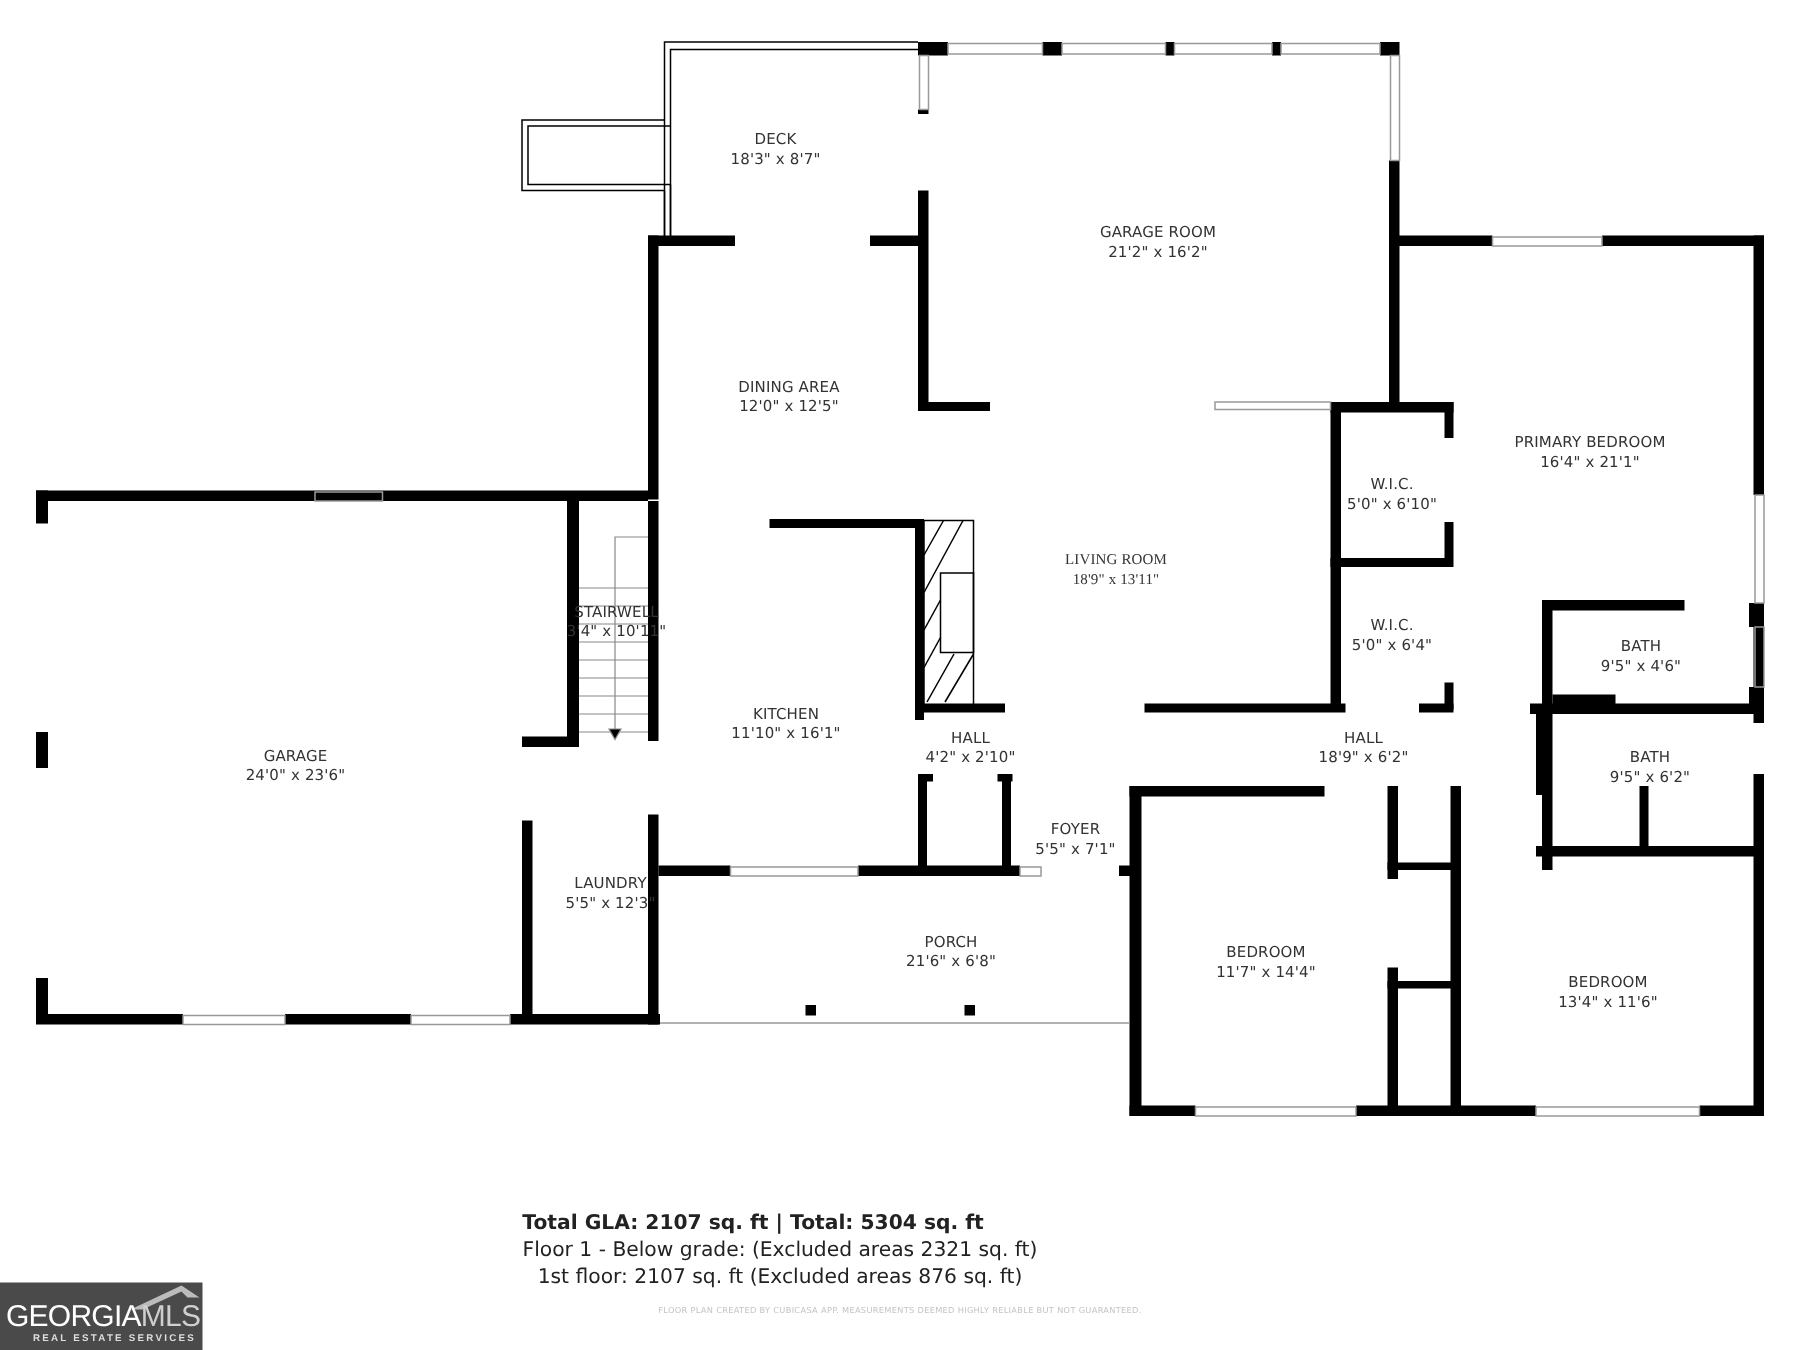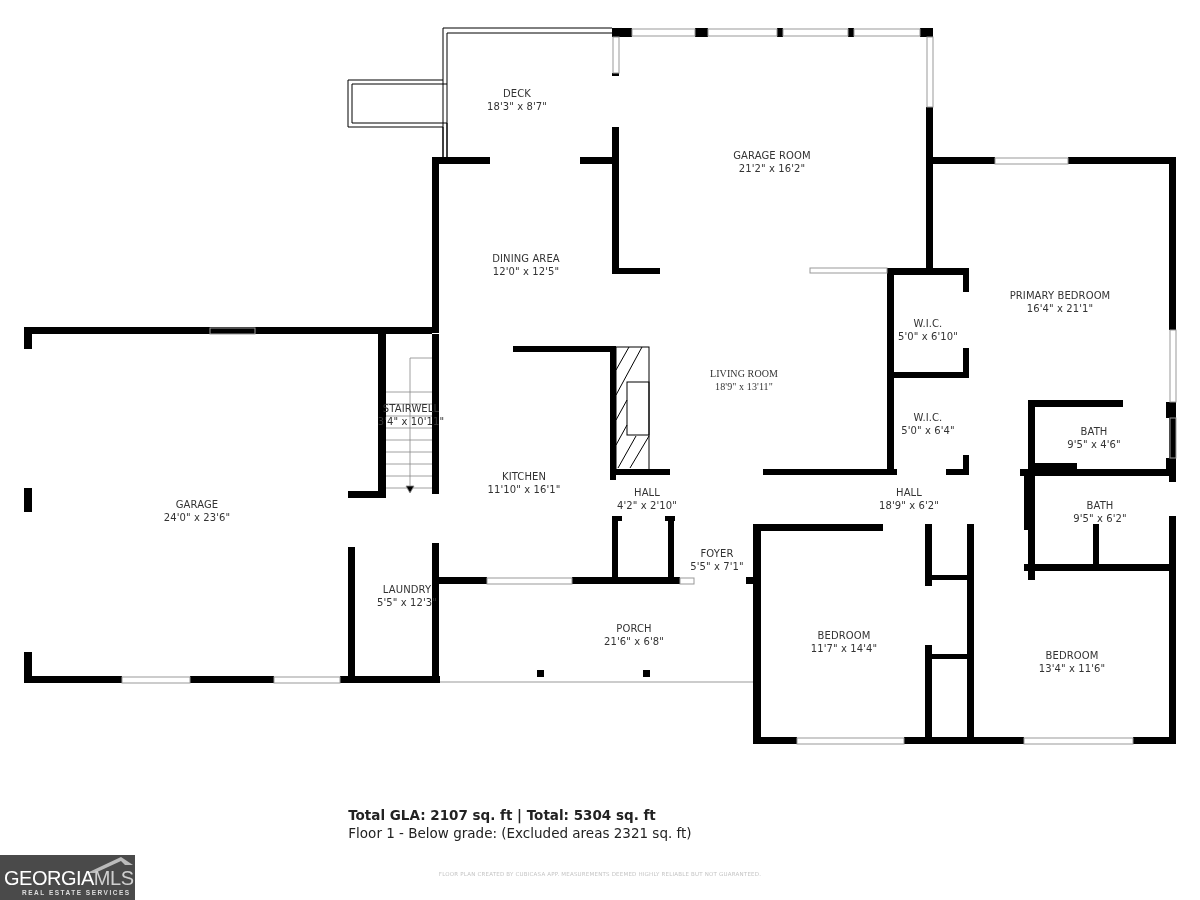--- a/index.html
+++ b/index.html
@@ -233,20 +233,21 @@
     </div>
     <div class="room-label" style="left: 1072px; top: 649px;">
       <span class="nm">BEDROOM</span>
       <span class="dm">13'4" x 11'6"</span>
     </div>
   </div>
 
 <div class="totals">
   <span class="t1">Total GLA: 2107 sq. ft | Total: 5304 sq. ft</span>
   <span class="t2">Floor 1 - Below grade: (Excluded areas 2321 sq. ft)</span>
+  <span class="t2">1st floor: 2107 sq. ft (Excluded areas 876 sq. ft)</span>
 </div>
 <div class="disclaimer">FLOOR PLAN CREATED BY CUBICASA APP. MEASUREMENTS DEEMED HIGHLY RELIABLE BUT NOT GUARANTEED.</div>
 
 <div class="logo">
   <svg width="50" height="20">
       <polygon points="2,18 36,2 48,10 40,10 36,6 10,18" fill="#bbb"></polygon>
     </svg>
   <span class="brand"><span>GEORGIA</span><span class="ml">MLS</span></span>
   <span class="sub">REAL ESTATE SERVICES</span>
 </div>

